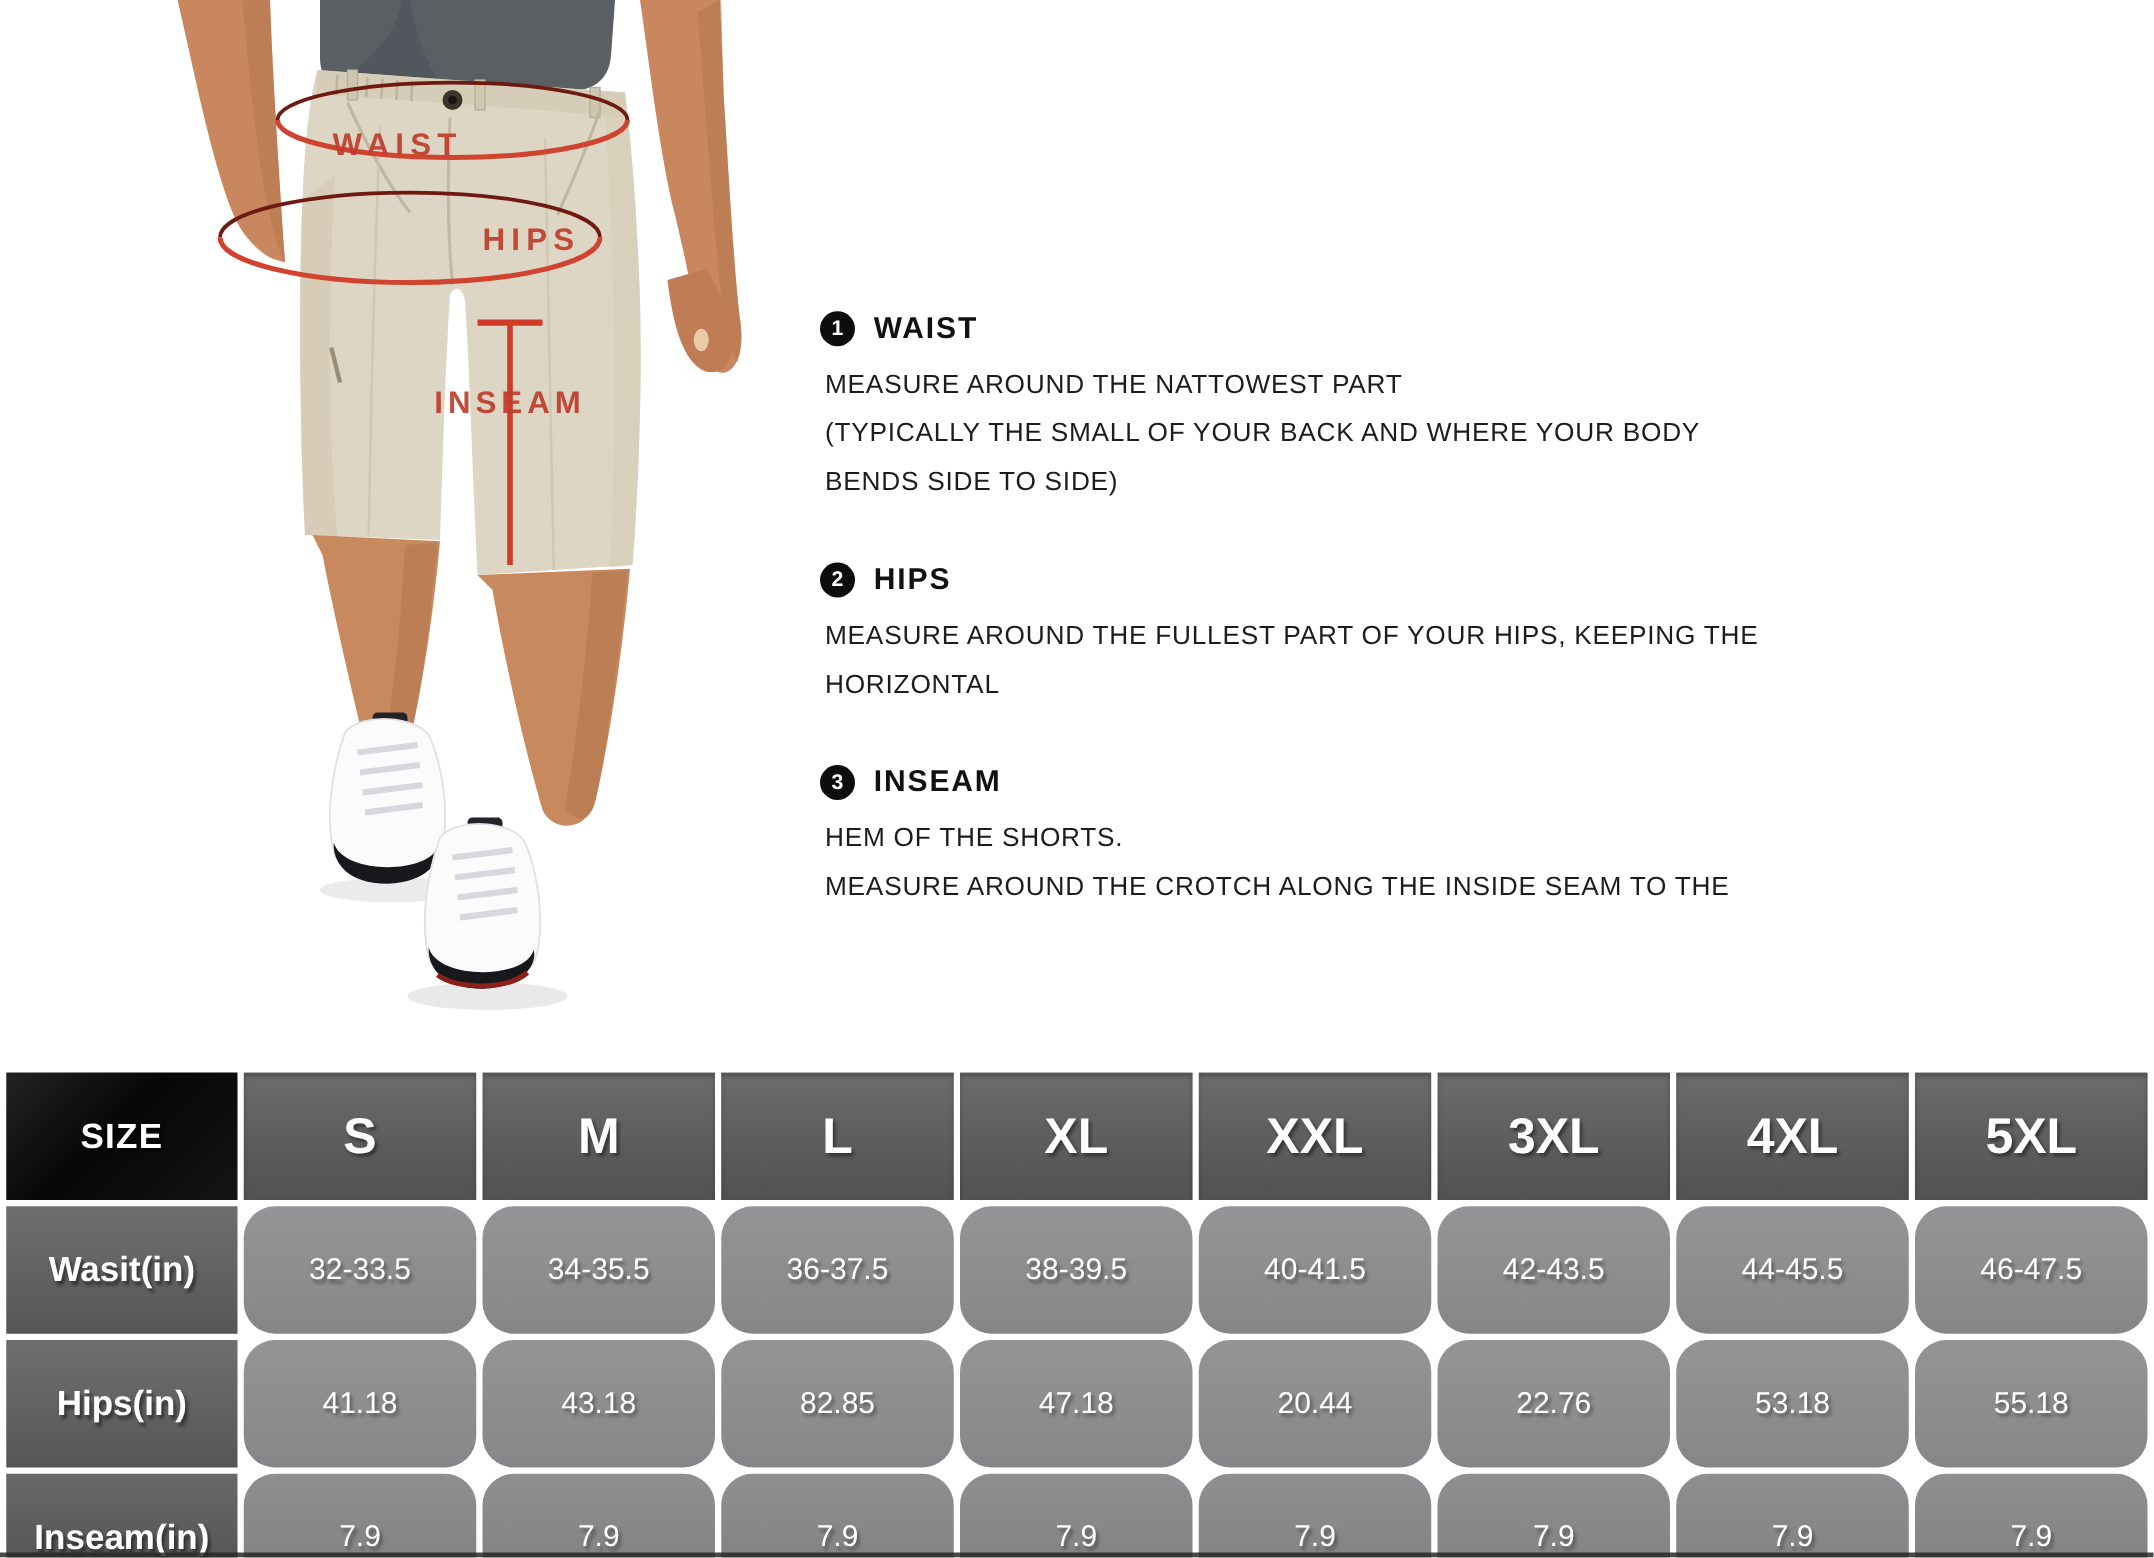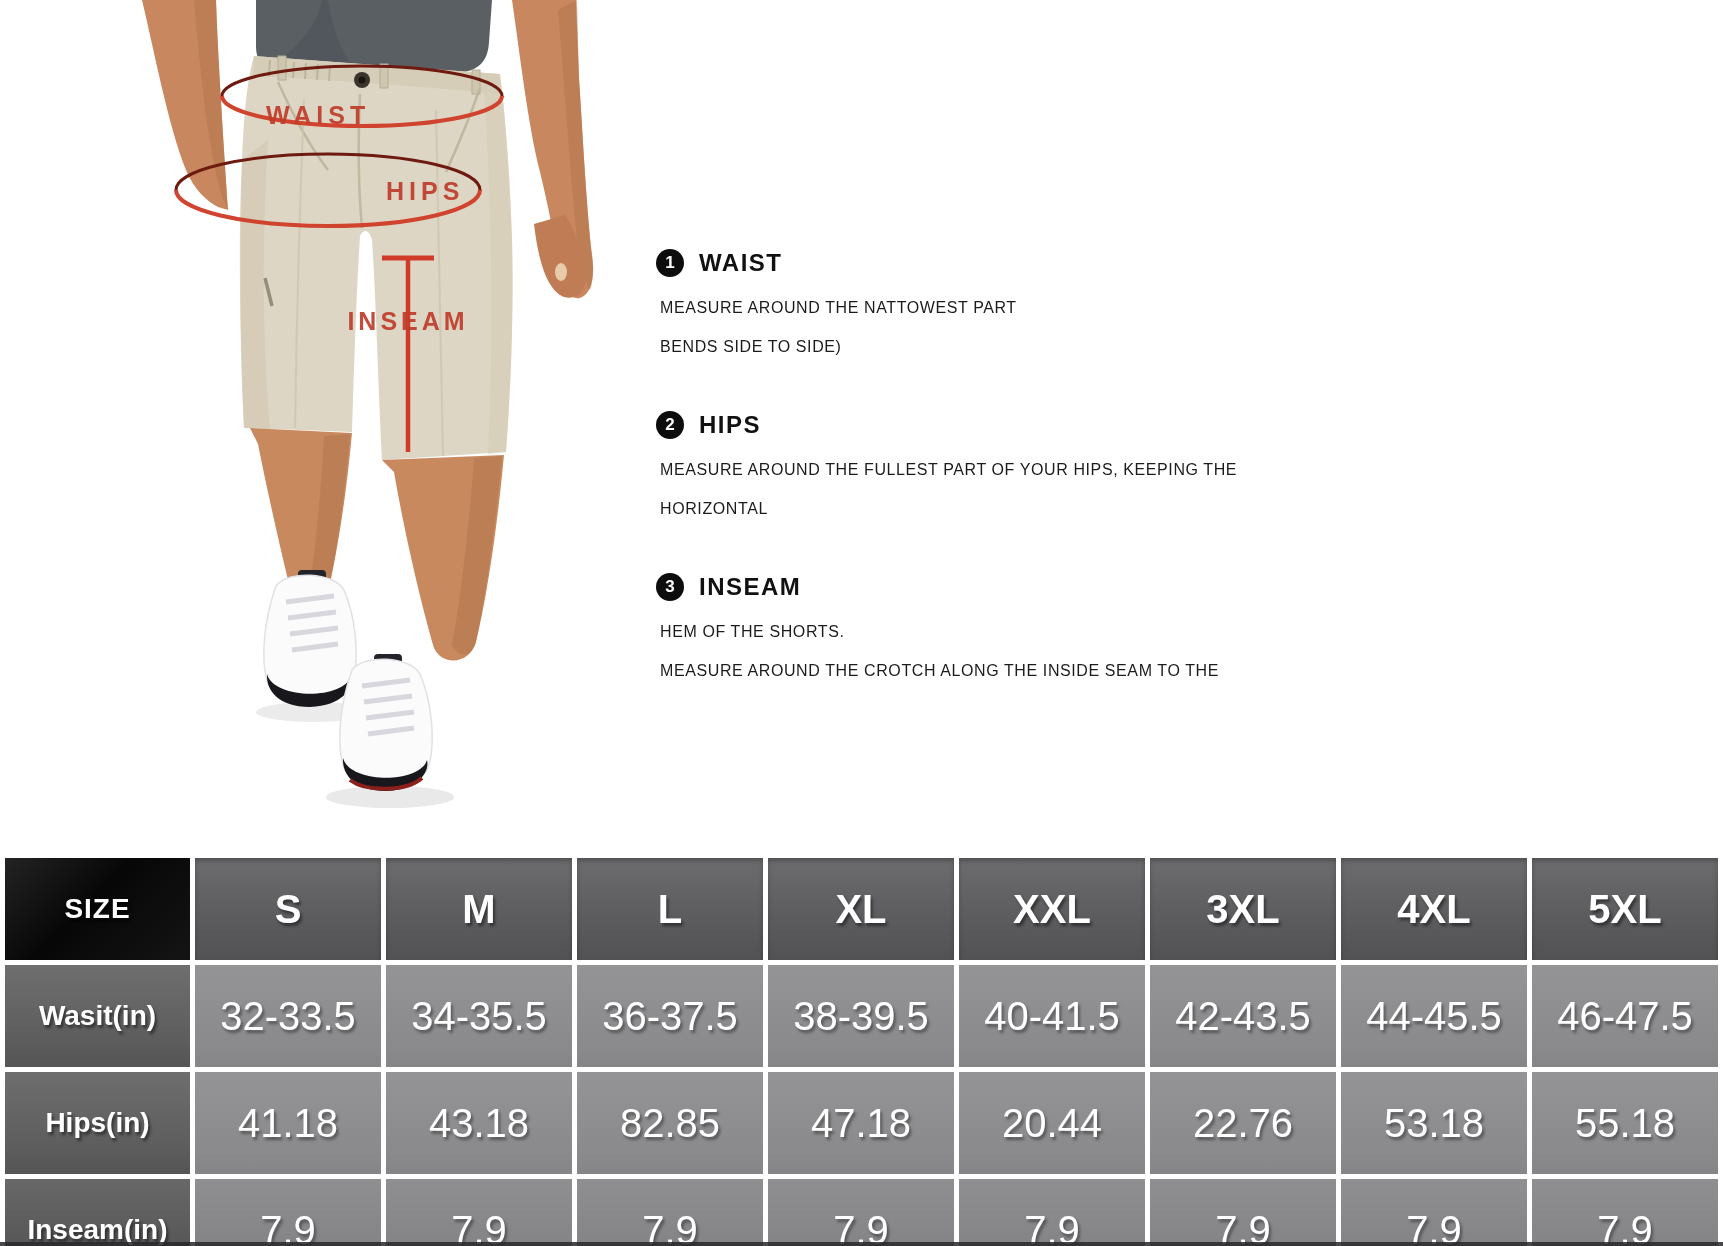--- a/index.html
+++ b/index.html
@@ -33,21 +33,21 @@
     width:28px; height:28px; border-radius:50%;
     background:#0d0d0d; color:#ffffff;
     display:inline-flex; align-items:center; justify-content:center;
     font-size:17px; font-weight:bold; margin-right:15px; flex:0 0 auto;
   }
   .inst-title {
     font-size:24px; font-weight:600; letter-spacing:1.5px; color:#111;
   }
   .inst-line {
     margin:0; padding-left:4px;
-    font-size:16px; line-height:39px; letter-spacing:0.6px;
+    font-size:21px; line-height:39px; letter-spacing:0.6px;
     color:#1c1c1c; white-space:nowrap;
   }
 
   
   .size-table-wrap { position:absolute; left:0; top:853px; width:1723px; }
   table.size-table {
     table-layout:fixed; width:1723px;
     border-collapse:separate; border-spacing:5px;
   }
   table.size-table th, table.size-table td {
@@ -66,22 +66,23 @@
     font-size:28px; font-weight:bold; letter-spacing:1px;
     text-shadow:2px 3px 3px rgba(0,0,0,.7);
   }
   .rowlab {
     background:linear-gradient(180deg,#6e6e6e 0%,#5d5d5d 75%,#555555 100%);
     font-size:28px; font-weight:700;
     text-shadow:2px 3px 3px rgba(0,0,0,.5);
   }
   .val {
     background:linear-gradient(180deg,#949496 0%,#8a8a8d 80%,#858588 100%);
-    font-size:40px; font-weight:400;
+    font-size:24px; font-weight:400;
     text-shadow:2px 3px 3px rgba(0,0,0,.4);
+    border-radius:25px;
   }
   tr.last .rowlab { background:linear-gradient(180deg,#686868 0%,#565656 70%,#474747 100%); }
   tr.last .val    { background:linear-gradient(180deg,#8f8f92 0%,#838386 70%,#76767a 100%); }
   .bottom-edge {
     position:absolute; left:0; bottom:0; width:1723px; height:4px;
     background:rgba(40,40,42,.85);
   }
 </style>
 </head>
 <body>
@@ -180,20 +181,21 @@
   </svg>
 </div>
 
 <div class="instructions">
   <div class="inst-section">
     <div class="inst-heading">
       <span class="badge">1</span>
       <span class="inst-title">WAIST</span>
     </div>
     <p class="inst-line">MEASURE AROUND THE NATTOWEST PART</p>
+    <p class="inst-line">(TYPICALLY THE SMALL OF YOUR BACK AND WHERE YOUR BODY</p>
     <p class="inst-line">BENDS SIDE TO SIDE)</p>
   </div>
   <div class="inst-section">
     <div class="inst-heading">
       <span class="badge">2</span>
       <span class="inst-title">HIPS</span>
     </div>
     <p class="inst-line">MEASURE AROUND THE FULLEST PART OF YOUR HIPS, KEEPING THE</p>
     <p class="inst-line">HORIZONTAL</p>
   </div>

